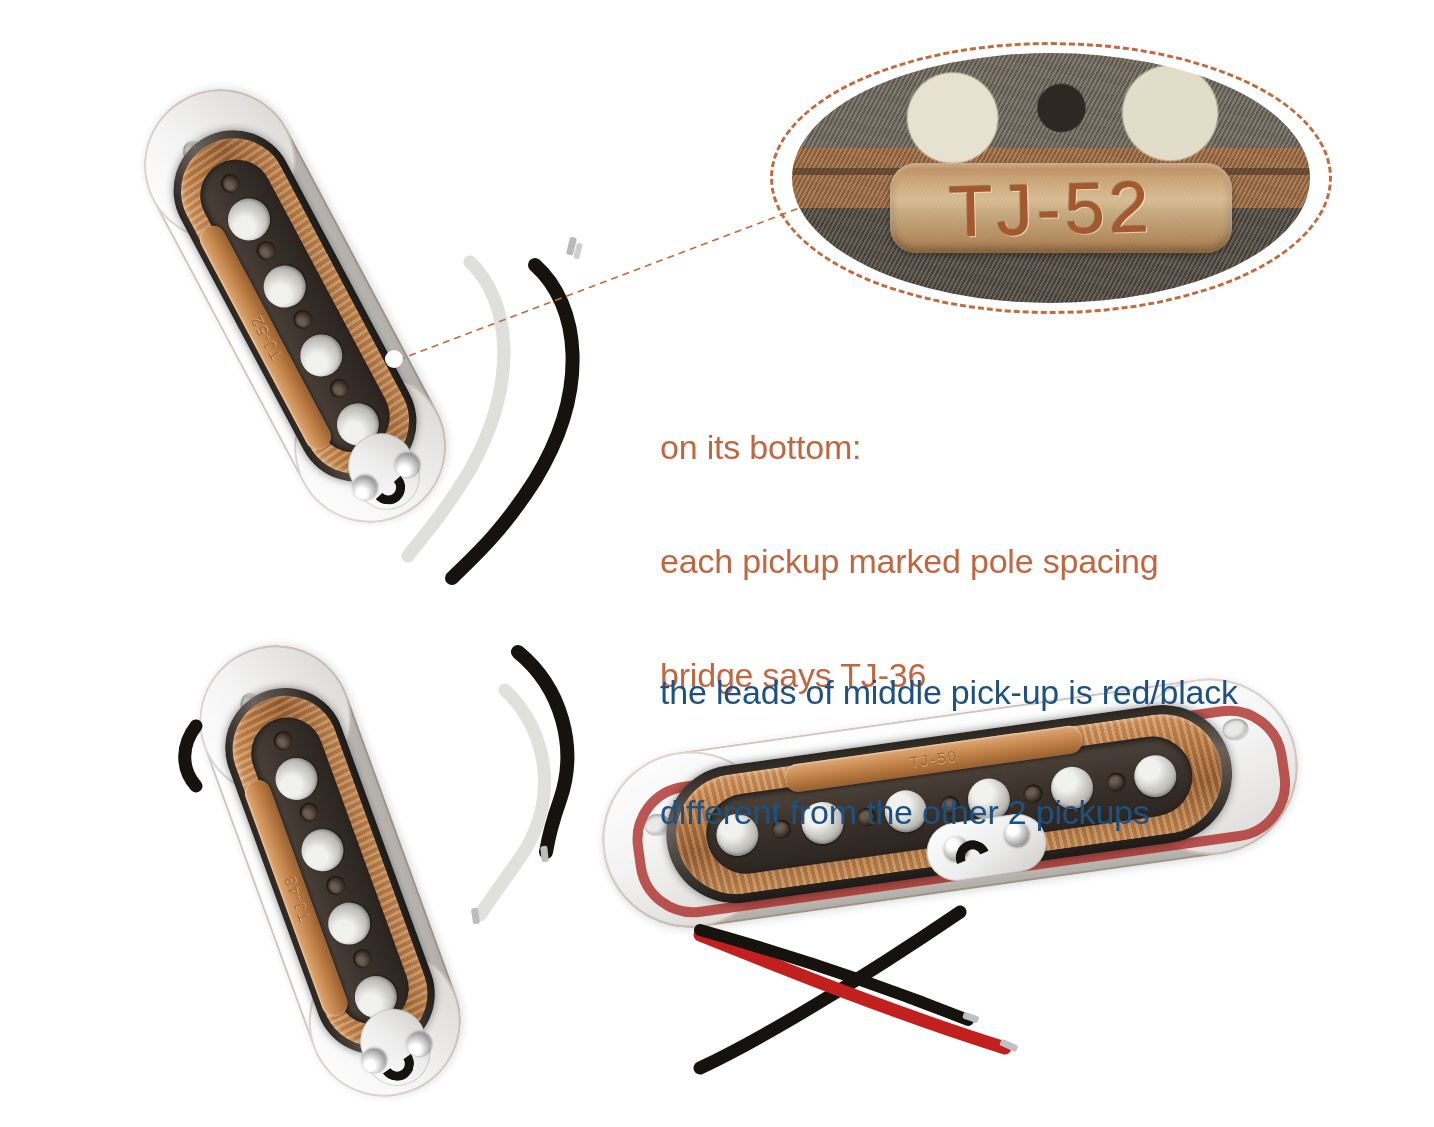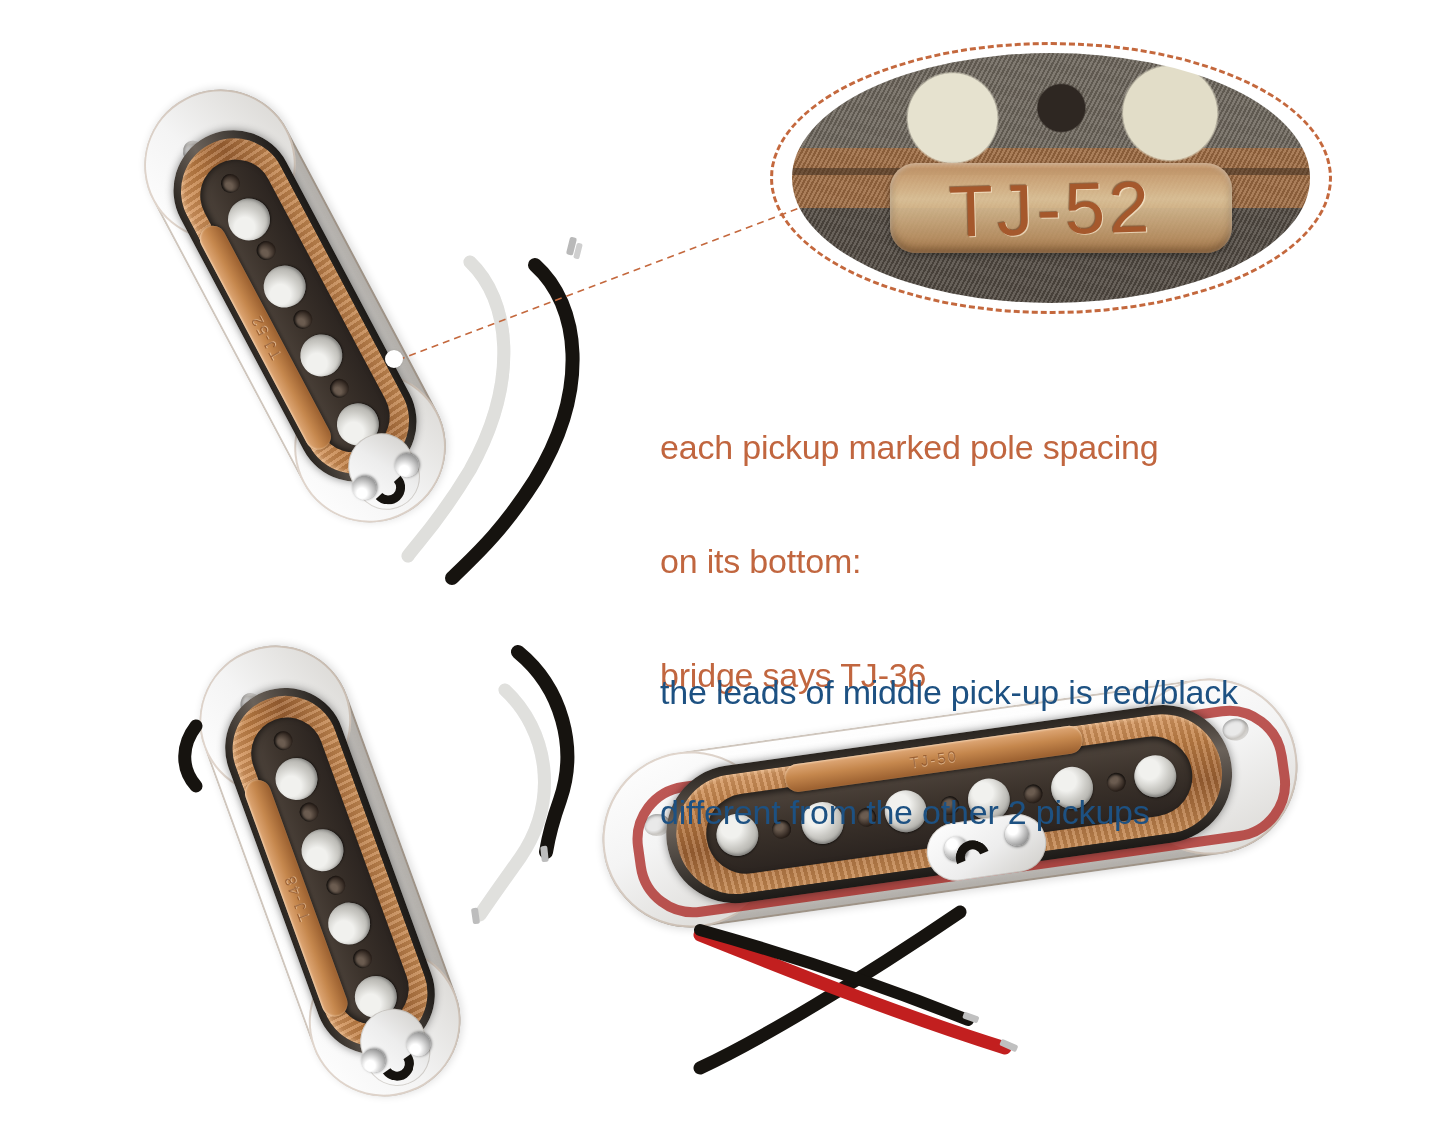--- a/index.html
+++ b/index.html
@@ -398,22 +398,22 @@
 
   <div class="callout">
     <div class="callout-photo">
       <div class="callout-plate"></div>
       <div class="callout-code">TJ-52</div>
     </div>
     <div class="callout-dash"></div>
   </div>
 
   <div class="anno anno-orange">
+    <span class="anno-line">on its bottom:</span>
     <span class="anno-line">each pickup marked pole spacing</span>
-    <span class="anno-line">on its bottom:</span>
     <span class="anno-line">bridge says TJ-36</span>
   </div>
 
   <div class="anno anno-blue">
     <span class="anno-line">the leads of middle pick-up is red/black</span>
     <span class="anno-line">different from the other 2 pickups</span>
   </div>
 
 </div>
 

